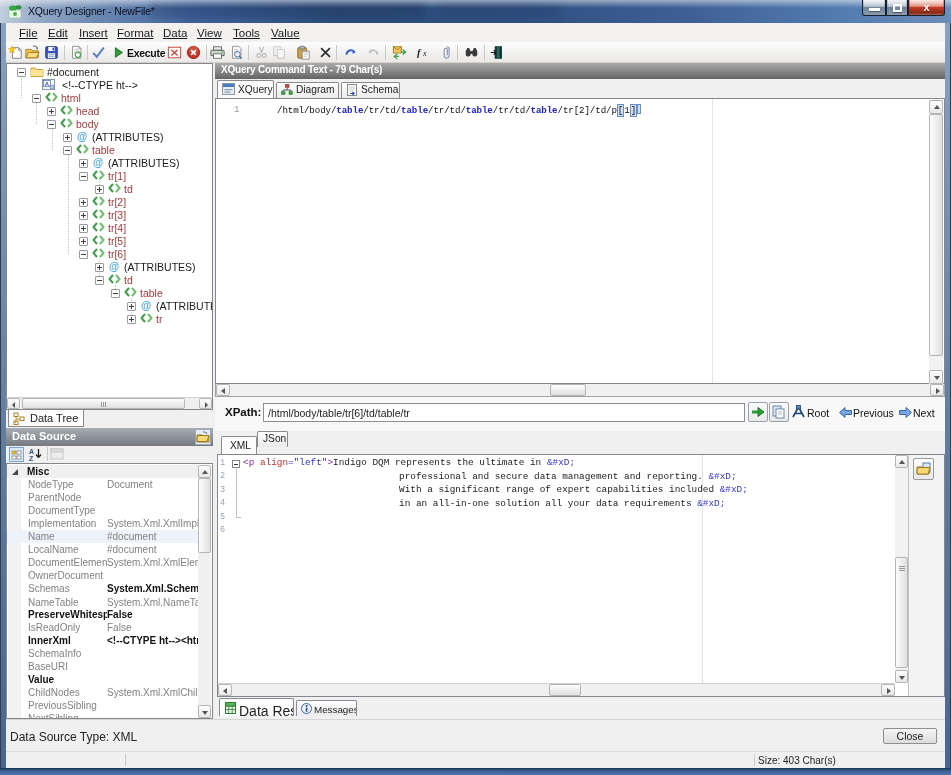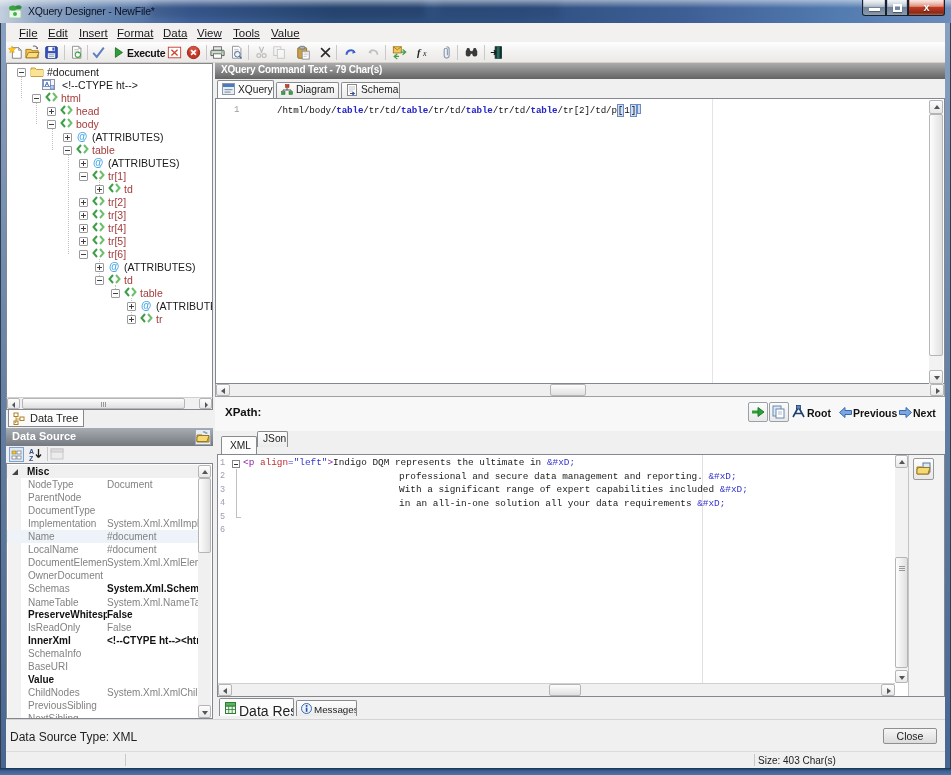--- a/index.html
+++ b/index.html
@@ -86,21 +86,21 @@
 #xpathbar { left:215px; top:397px; width:730px; height:34px; background:#f8f8f8; }
 #results { left:215px; top:431px; width:730px; height:288px; }
 #res-body { position:absolute; left:2px; top:23px; width:728px; height:243px; background:#fff; border:1px solid #828790; }
 mono, .mono { font-family:"Liberation Mono",monospace; }
 
 .kw { color:#2424c8; }
 .brk { background:#cfe0f5; border:1px solid #6a8cc8; padding:0 0px; }
 .caret { display:inline-block; width:4px; height:10px; background:#cfe0f5; border:1px solid #6a8cc8; vertical-align:-1px; }
 #ed-vscroll { position:absolute; right:1px; top:1px; width:14px; height:284px; background:#f2f2f2; }
 .xbtn { position:absolute; top:5px; width:20px; height:20px; background:linear-gradient(#fcfcfc,#e9e9e9); border:1px solid #9aa0a8; border-radius:2px; padding:1px 0 0 1px; }
-.xlbl { position:absolute; top:10px; font-size:10.5px; font-weight:bold; color:#111; }
+.xlbl { position:absolute; top:10px; font-size:10.5px; font-weight:normal; color:#111; }
 .rnum { position:absolute; left:2px; font-size:8.5px; color:#9aa0b4; font-family:"Liberation Mono",monospace; }
 .rline { position:absolute; font-family:"Liberation Mono",monospace; font-size:9.4px; color:#1a1a1a; white-space:pre; }
 .xtag { color:#8a24a0; }
 .xattr { color:#c03030; }
 .xent { color:#3434d0; }
 .xclose { color:#8a24a0; }
 #res-vscroll { position:absolute; left:677px; top:0px; width:13px; height:228px; background:#f2f2f2; }
 #res-side { position:absolute; left:690px; top:0; width:36px; height:241px; background:#f3f3f3; border-left:1px solid #c4c4c4; }
 #res-hscroll { position:absolute; left:0px; top:228px; width:677px; height:13px; background:#f0f0f0; border-top:1px solid #d0d0d0; }
 
@@ -672,20 +672,21 @@
   <div class="sb-btn" style="left:0;top:0;width:14px;height:12px">
       <div class="arr" style="left:4px;top:3px;border-top:3.5px solid transparent;border-bottom:3.5px solid transparent;border-right:4px solid #555"></div>
     </div>
   <div class="sb-thumb h" style="left:334px;top:0;width:36px;height:12px"></div>
   <div class="sb-btn" style="right:0;top:0;width:14px;height:12px">
       <div class="arr" style="left:5px;top:3px;border-top:3.5px solid transparent;border-bottom:3.5px solid transparent;border-left:4px solid #555"></div>
     </div>
 </div>
 <div id="xpathbar" class="abs">
   <span style="position:absolute;left:10px;top:9px;font-size:11.5px;font-weight:bold;color:#111">XPath:</span>
+  <div style="position:absolute;left:48px;top:6px;width:482px;height:19px;background:#fff;border:1px solid #898f98;font-size:10.5px;color:#222;padding:3px 0 0 4px">/html/body/table/tr[6]/td/table/tr</div>
   <div class="xbtn" style="left:533px"><svg width="16" height="16" viewBox="0 0 16 16">
         <path d="M2 8 h7" stroke="#2e9e38" stroke-width="3" fill="none"></path>
         <path d="M8 3.5 L14 8 L8 12.5 z" fill="#2e9e38" stroke="#1d7d28"></path>
       </svg></div>
   <div class="xbtn" style="left:554px"><svg width="16" height="16" viewBox="0 0 16 16">
         <rect x="2" y="2" width="8" height="10" fill="#dce9f7" stroke="#6b8ab0"></rect>
         <rect x="5" y="5" width="8" height="9" fill="#fff" stroke="#6b8ab0"></rect>
         <path d="M7 8 h4 M7 10 h4" stroke="#9ab" stroke-width="0.8"></path>
       </svg></div>
   <svg style="position:absolute;left:576px;top:8px" width="15" height="15" viewBox="0 0 15 15">

